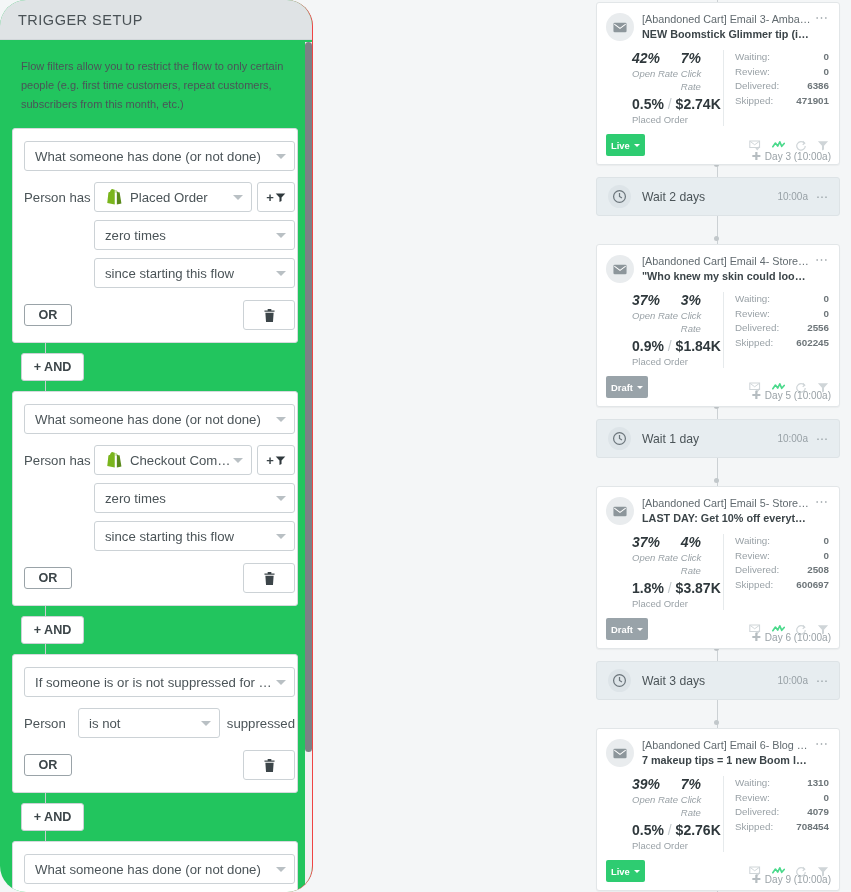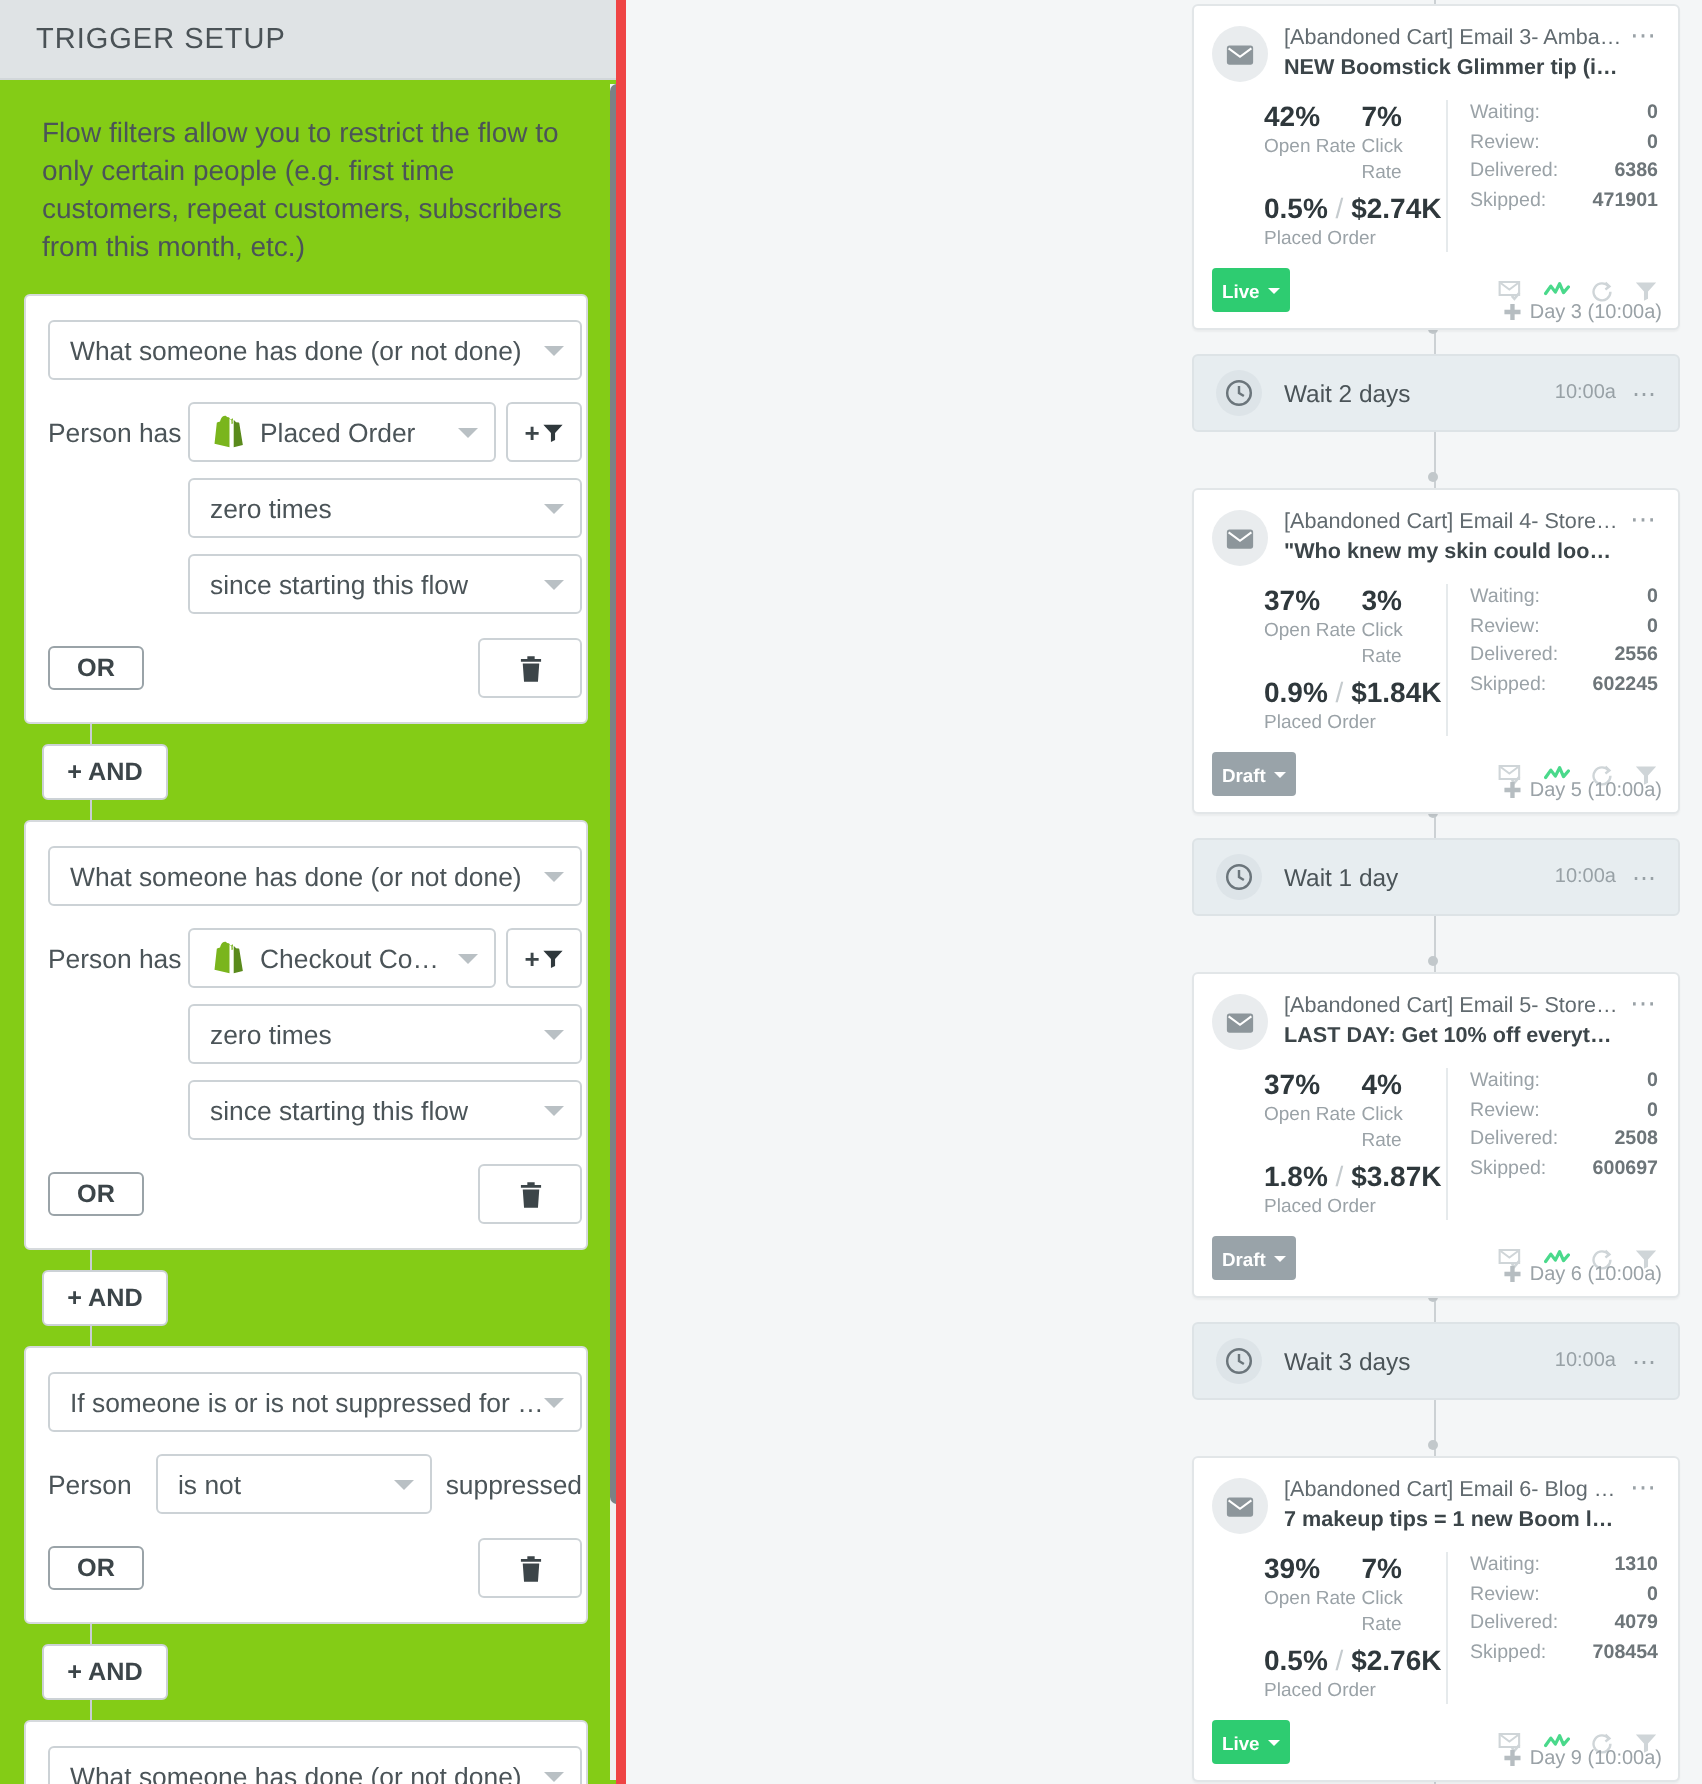--- a/index.html
+++ b/index.html
@@ -7,40 +7,41 @@
   body {
     font-family: "Liberation Sans", sans-serif;
     background:#f4f6f7;
     color:#3c4549;
     overflow:hidden;
     position:relative;
   }
   
   #left-panel {
     position:absolute; left:0; top:0; width:313px; height:892px;
-    background:#84cc16;
-    border-right:5px solid #ef4444;
+    background:#22c55e;
+    border-right:1px solid #ef4444;
     overflow:hidden;
+    border-radius:26px;
   }
   #trigger-header {
     height:40px; background:#dfe3e5;
     display:flex; align-items:center;
     padding-left:18px;
     border-bottom:1px solid #d2d7da;
   }
   #trigger-header .title {
     font-size:14.5px; letter-spacing:0.5px; color:#4a5256; font-weight:400;
   }
   #left-scroll {
     position:absolute; top:41px; left:0; right:0; bottom:0;
     padding:0 14px 0 12px;
     overflow:hidden;
   }
   .intro {
-    font-size:14px; line-height:19px; color:#4b5458;
+    font-size:11px; line-height:19px; color:#4b5458;
     padding:16px 6px 14px 9px;
   }
   
   .filter-card {
     border:1px solid #d6dadd; border-radius:3px;
     background:#fff;
     padding:12px 2px 12px 11px;
     margin-bottom:0px;
     position:relative;
   }
@@ -132,21 +133,21 @@
     font-size:10.8px;color:#616a6f;white-space:nowrap;overflow:hidden;
     text-overflow:ellipsis;line-height:15px;
   }
   .ec-sub {
     font-size:10.8px;color:#3c4549;font-weight:700;line-height:15px;
     white-space:nowrap;overflow:hidden;text-overflow:ellipsis;
   }
   .ec-dots { flex:0 0 auto;color:#9aa2a7;font-size:13px;letter-spacing:1px;margin-left:4px;line-height:12px; }
   .ec-body { display:flex; margin-top:8px; }
   .ec-left { flex:0 0 auto; width:117px; padding-left:26px; }
-  .ec-metricrow { display:flex; }
+  .ec-metricrow { display:flex;font-style:italic; }
   .ec-m { width:50px; }
   .ec-m .v { font-size:14px;font-weight:700;color:#2f383c;line-height:17px; }
   .ec-m .l { font-size:9.5px;color:#9aa2a7;line-height:13px; }
   .ec-m.wide { width:auto; }
   .ec-po { margin-top:3px; }
   .ec-po .v { font-size:14px;font-weight:700;color:#2f383c;line-height:17px; }
   .ec-po .v .slash { color:#c5cbce;font-weight:400; }
   .ec-po .l { font-size:9.5px;color:#9aa2a7;line-height:13px; }
   .ec-right {
     flex:1 1 auto; border-left:1px solid #e6eaec; padding-left:11px;

